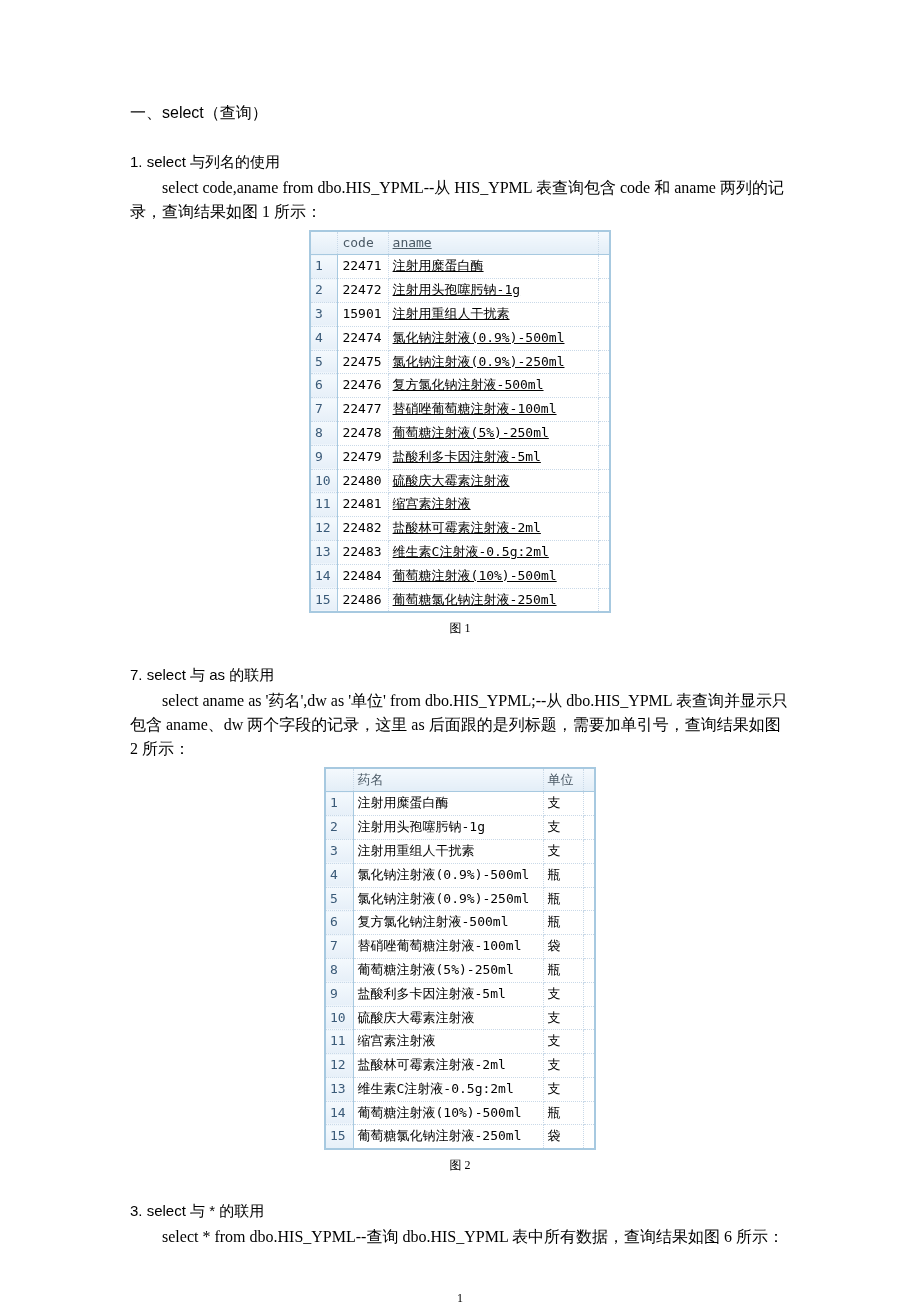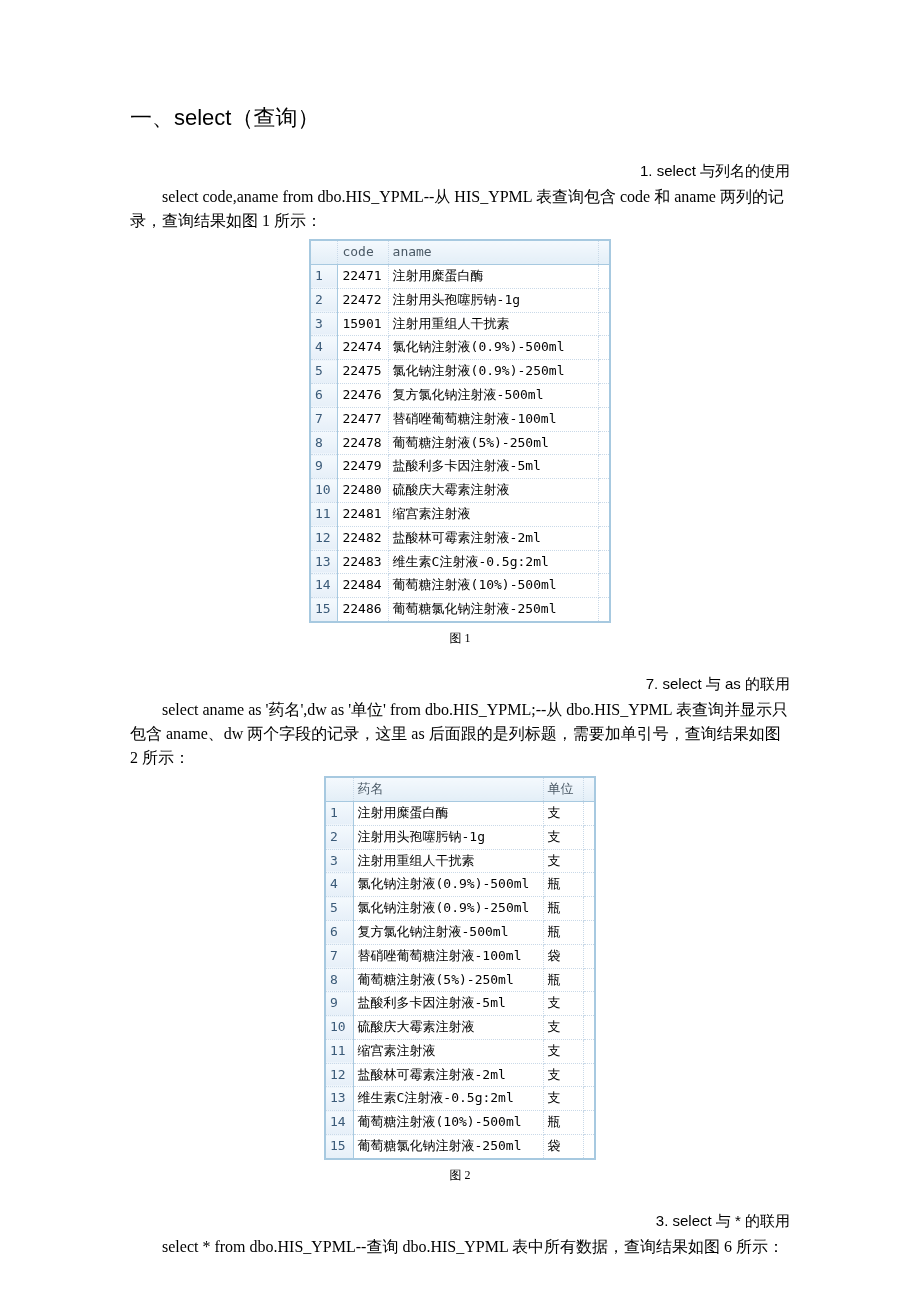--- a/index.html
+++ b/index.html
@@ -6,30 +6,29 @@
     body {
       background: #ffffff;
       font-family: "SimSun", "宋体", serif;
       font-size: 14px;
       color: #000;
       width: 920px;
       padding: 100px 130px 40px 130px;
       line-height: 1.6;
     }
     .h1 {
-      font-size: 22px;
+      font-size: 16px;
       font-family: "SimSun", sans-serif;
       margin-bottom: 12px;
     }
     .h2 {
       font-size: 15px;
       font-family: "SimSun", sans-serif;
       margin-top: 24px;
       margin-bottom: 2px;
-      text-align: right;
     }
     .body-text {
       font-size: 16px;
       text-indent: 2em;
       margin-bottom: 6px;
       line-height: 1.5;
     }
     .caption {
       text-align: center;
       font-size: 12px;
@@ -72,21 +71,21 @@
       text-align: left;
       min-width: 28px;
       border-right: 1px solid #a7c9e0;
     }
     .grid .corner {
       background: linear-gradient(#f4f9fd, #e3eef7);
       min-width: 28px;
     }
     .grid .trail { min-width: 12px; }
     .t1-code { min-width: 44px; }
-    .t1-aname { min-width: 210px; }
+    .t1-aname { min-width: 210px; text-decoration: underline; }
     .t2-name { min-width: 190px; }
     .t2-dw { min-width: 40px; }
   </style>
 </head>
 <body>
 
 <div class="h1">一、select（查询）</div>
 
 <div class="h2">1.  select 与列名的使用</div>
 <p class="body-text">select code,aname from dbo.HIS_YPML--从 HIS_YPML 表查询包含 code 和 aname 两列的记录，查询结果如图 1 所示：</p>

